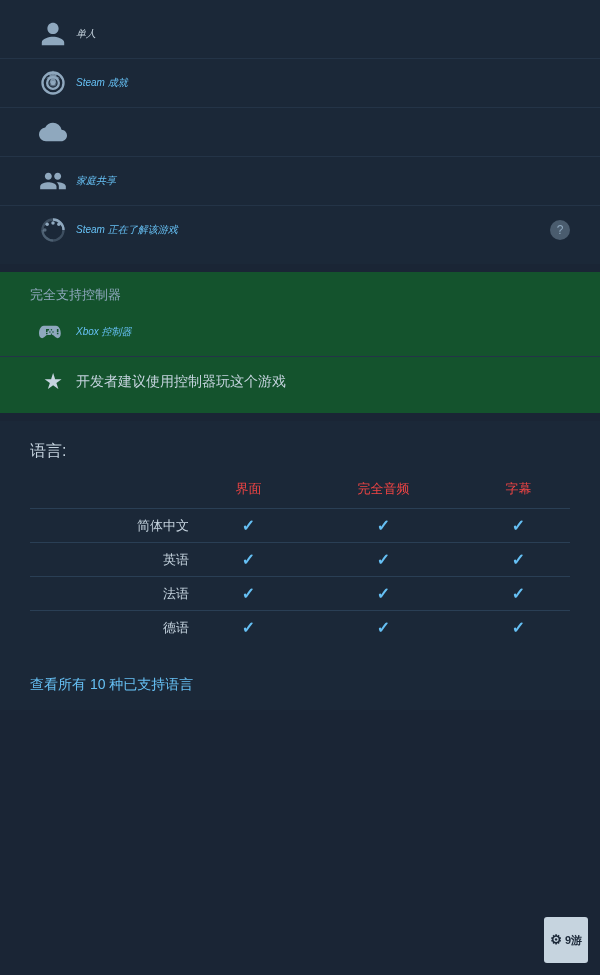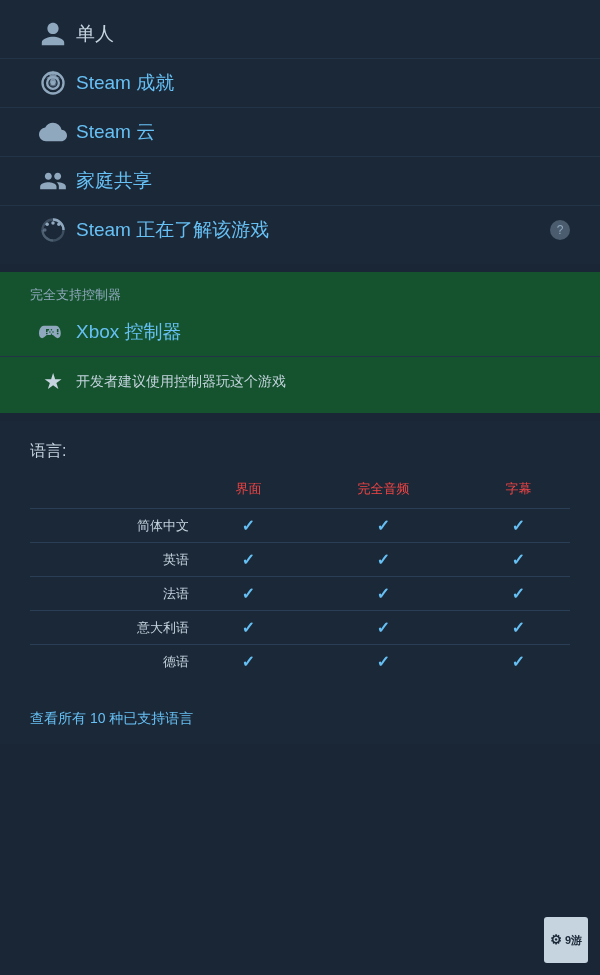--- a/index.html
+++ b/index.html
@@ -33,22 +33,23 @@
     .icon-cell {
       width: 46px;
       display: flex;
       align-items: center;
       justify-content: center;
       flex-shrink: 0;
     }
 
     .feature-label {
       color: #66c0f4;
-      font-size: 19px;
+      font-size: 10px;
       flex: 1;
+      font-style: italic;
     }
 
     .feature-label.white {
       color: #c6d4df;
     }
 
     .help-badge {
       width: 20px;
       height: 20px;
       border-radius: 50%;
@@ -197,21 +198,20 @@
     </div>
     <span class="feature-label">Steam 成就</span>
   </div>
 
   <div class="feature-row">
     <div class="icon-cell">
       <svg class="icon-svg" viewBox="0 0 24 24" xmlns="http://www.w3.org/2000/svg">
         <path d="M19.35 10.04A7.49 7.49 0 0 0 12 4C9.11 4 6.6 5.64 5.35 8.04A5.994 5.994 0 0 0 0 14c0 3.31 2.69 6 6 6h13c2.76 0 5-2.24 5-5 0-2.64-2.05-4.78-4.65-4.96z"></path>
       </svg>
     </div>
-    <span class="feature-label">Steam 云</span>
   </div>
 
   <div class="feature-row">
     <div class="icon-cell">
       <svg class="icon-svg" viewBox="0 0 24 24" xmlns="http://www.w3.org/2000/svg">
         <path d="M16 11c1.66 0 2.99-1.34 2.99-3S17.66 5 16 5c-1.66 0-3 1.34-3 3s1.34 3 3 3zm-8 0c1.66 0 2.99-1.34 2.99-3S9.66 5 8 5C6.34 5 5 6.34 5 8s1.34 3 3 3zm0 2c-2.33 0-7 1.17-7 3.5V19h14v-2.5c0-2.33-4.67-3.5-7-3.5zm8 0c-.29 0-.62.02-.97.05 1.16.84 1.97 1.97 1.97 3.45V19h6v-2.5c0-2.33-4.67-3.5-7-3.5z"></path>
       </svg>
     </div>
     <span class="feature-label">家庭共享</span>
   </div>
@@ -276,26 +276,20 @@
           <td><span class="check-mark">✓</span></td>
           <td><span class="check-mark">✓</span></td>
         </tr>
         <tr>
           <td>法语</td>
           <td><span class="check-mark">✓</span></td>
           <td><span class="check-mark">✓</span></td>
           <td><span class="check-mark">✓</span></td>
         </tr>
         <tr>
-          <td>意大利语</td>
-          <td><span class="check-mark">✓</span></td>
-          <td><span class="check-mark">✓</span></td>
-          <td><span class="check-mark">✓</span></td>
-        </tr>
-        <tr>
           <td>德语</td>
           <td><span class="check-mark">✓</span></td>
           <td><span class="check-mark">✓</span></td>
           <td><span class="check-mark">✓</span></td>
         </tr>
       </tbody>
   </table>
 
   <a class="lang-link">查看所有 10 种已支持语言</a>
 </div>

